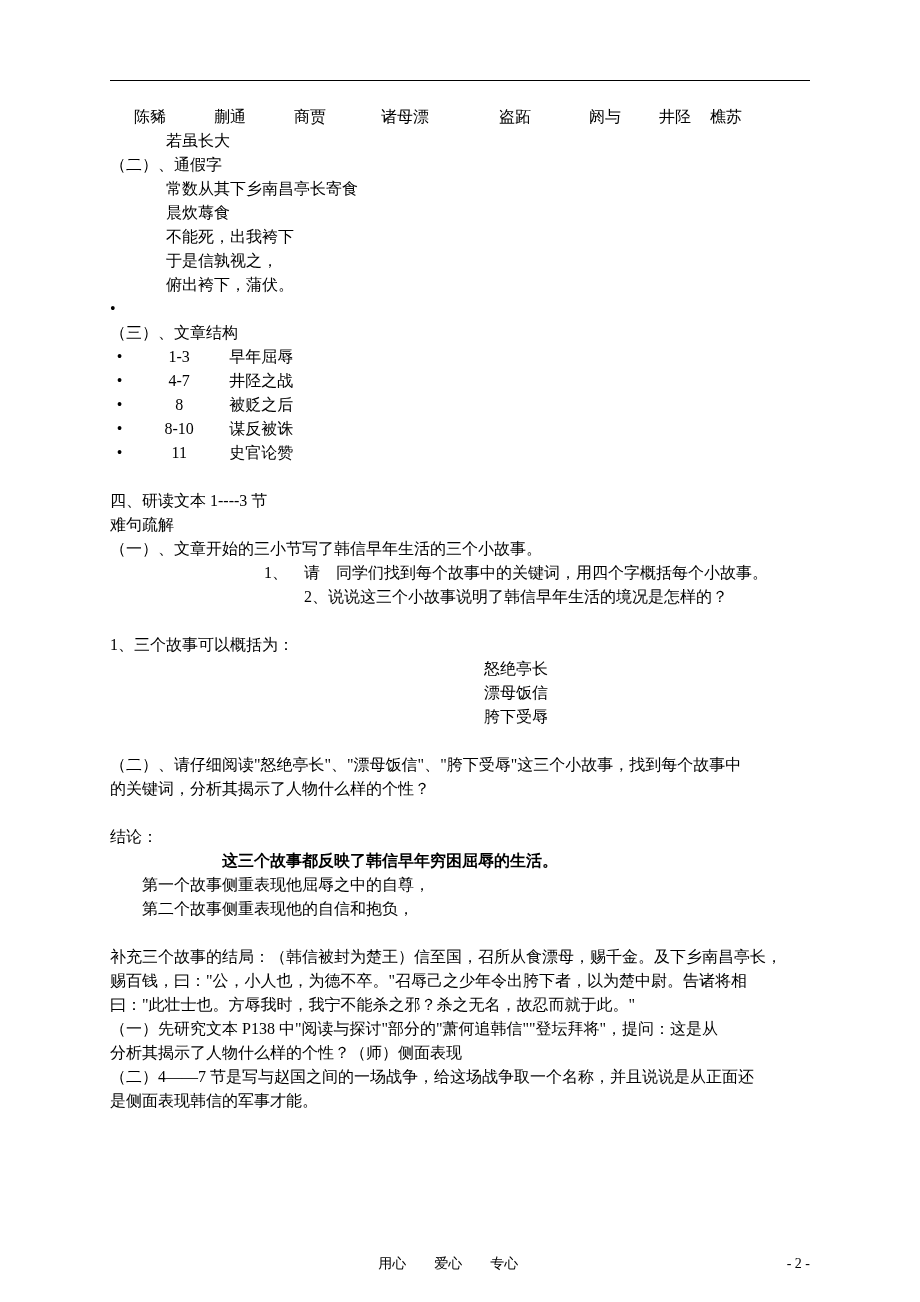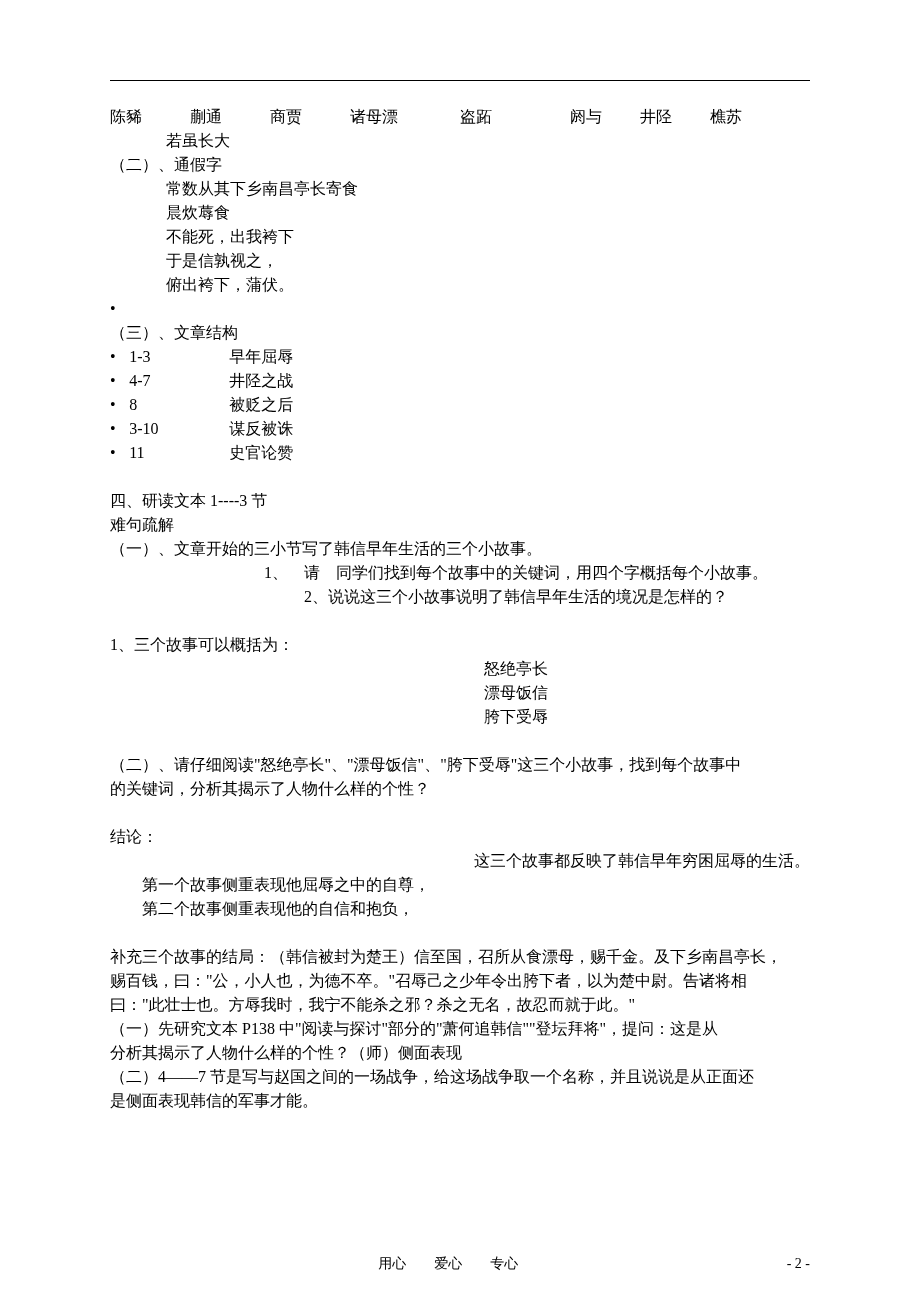--- a/index.html
+++ b/index.html
@@ -19,28 +19,29 @@
     position: relative;
   }
   .hr {
     border: none;
     border-top: 1px solid #000;
     margin: 0 0 24px 0;
   }
   .row {
     display: flex;
     white-space: nowrap;
+    text-align: center;
   }
   .cell { white-space: nowrap; }
   .indent1 { padding-left: 2em; }
   .indent2 { padding-left: 3.5em; }
   .indent3 { padding-left: 7em; text-align: center; }
   .blank { height: 1.5em; }
   .bullet { width: 1.2em; display: inline-block; }
-  .center-wide { text-align: right; padding-left: 7em; }
+  .center-wide { text-align: left; padding-left: 7em; font-weight: bold; }
   .footer {
     position: absolute;
     bottom: 28px;
     left: 0;
     width: 100%;
     box-sizing: border-box;
     padding: 0 110px;
   }
   .footer-inner {
     display: flex;
@@ -88,21 +89,21 @@
     <span style="width:100px">4-7</span>
     <span>井陉之战</span>
   </div>
   <div class="row">
     <span class="bullet">•</span>
     <span style="width:100px">8</span>
     <span>被贬之后</span>
   </div>
   <div class="row">
     <span class="bullet">•</span>
-    <span style="width:100px">3-10</span>
+    <span style="width:100px">8-10</span>
     <span>谋反被诛</span>
   </div>
   <div class="row">
     <span class="bullet">•</span>
     <span style="width:100px">11</span>
     <span>史官论赞</span>
   </div>
 
   <div class="blank"></div>
 

